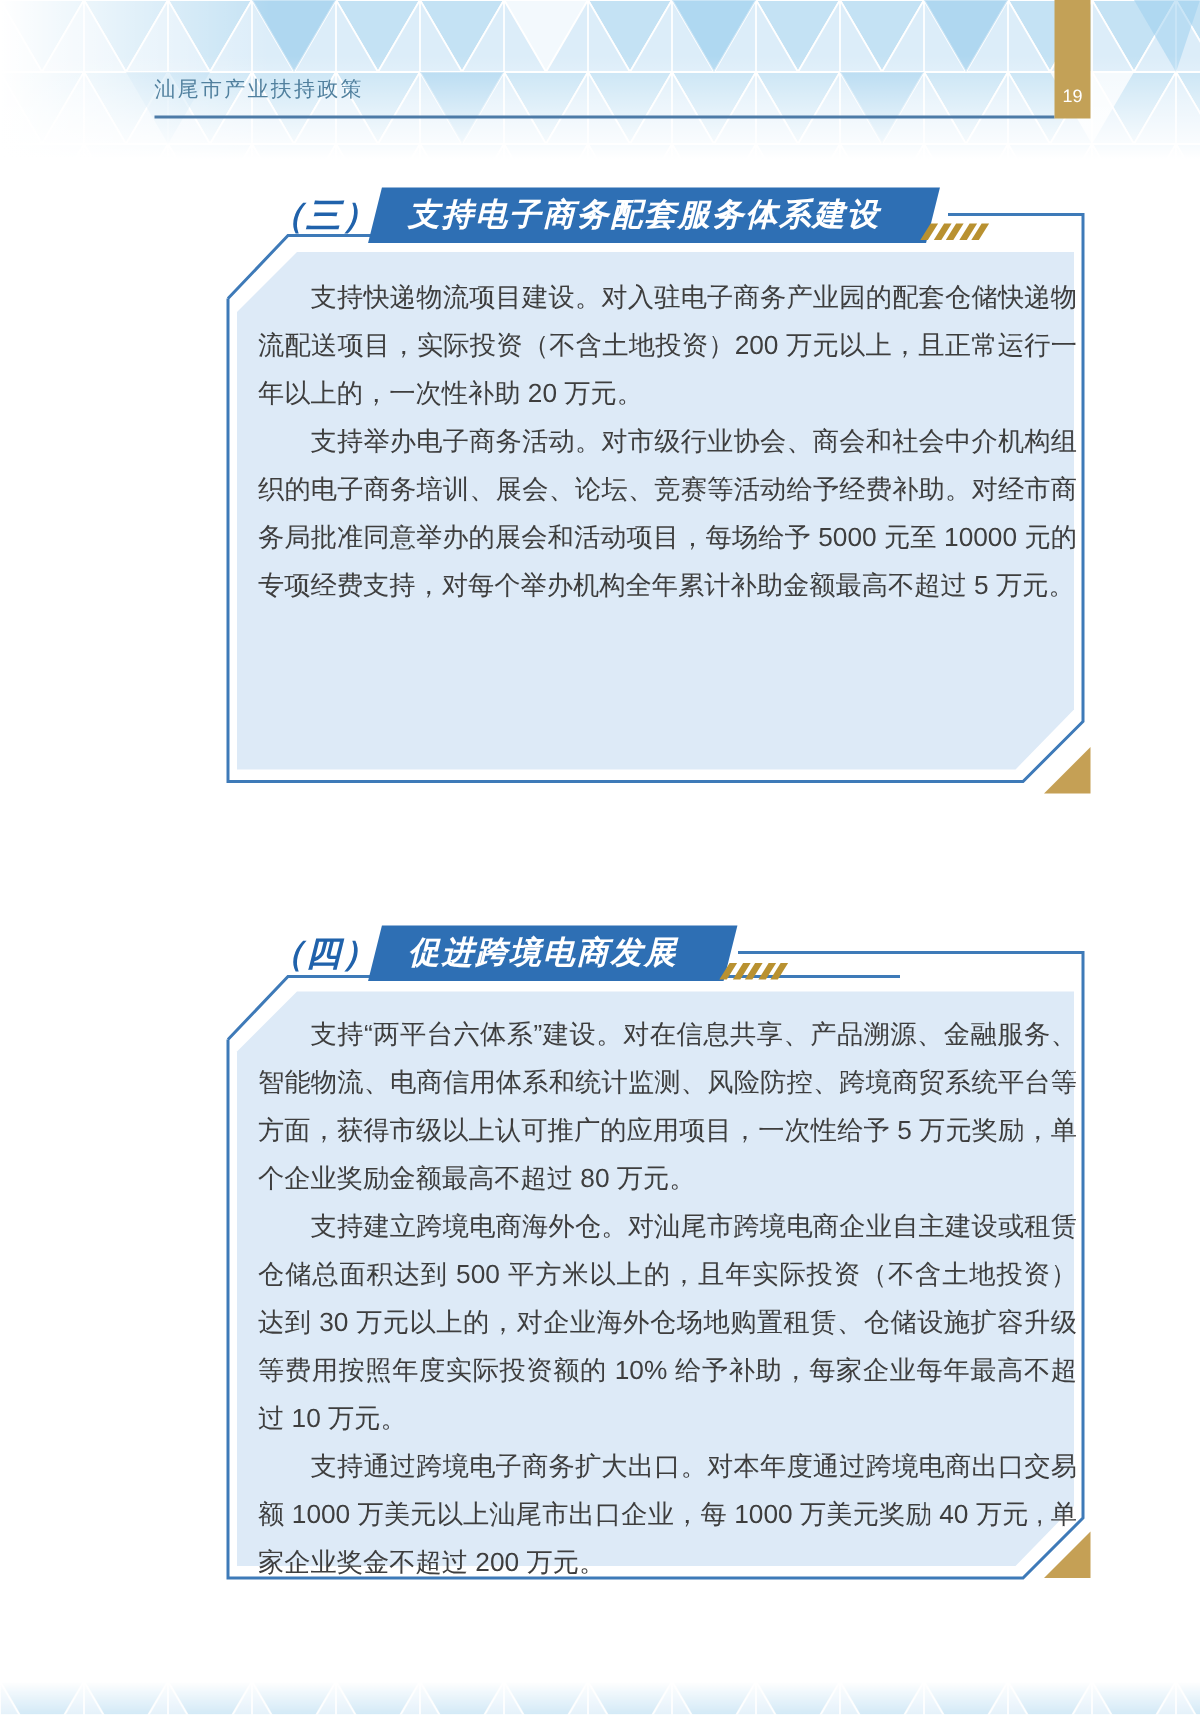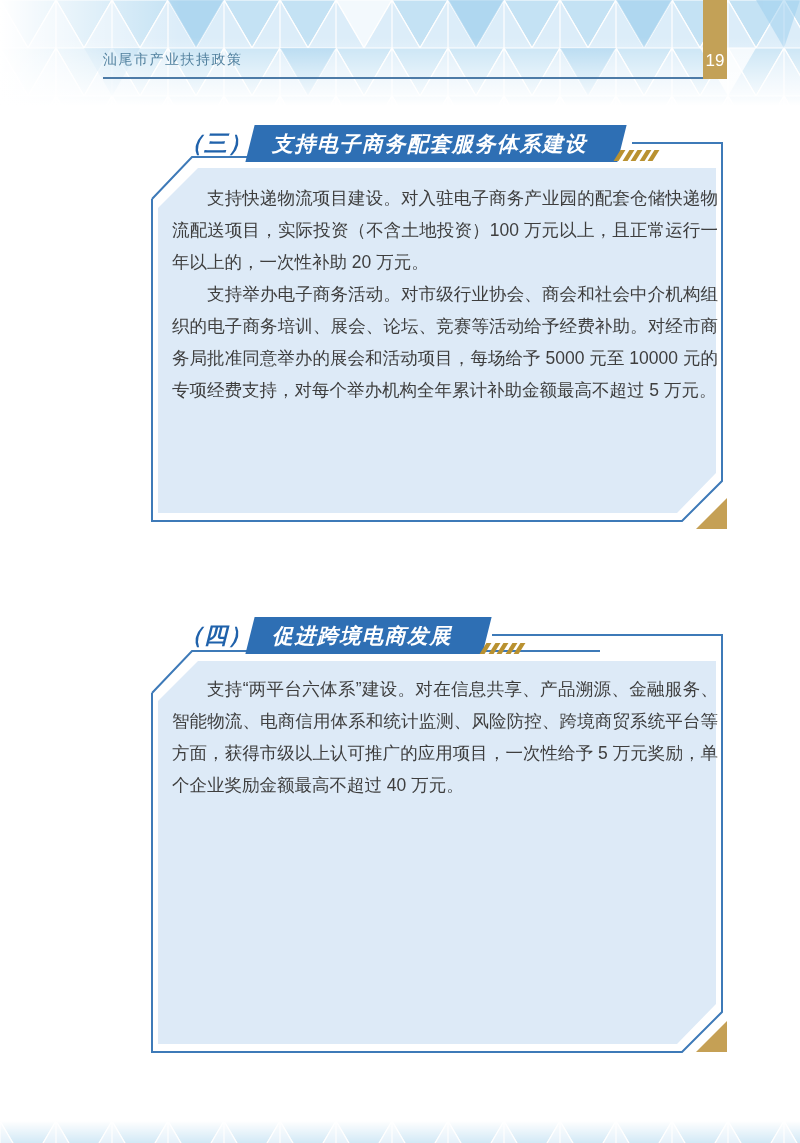--- a/index.html
+++ b/index.html
@@ -15,21 +15,21 @@
   }
   .header-rule{
     position:absolute;left:103px;top:77px;width:600px;height:2px;
     background:#4d7ba7;
   }
   .page-number-badge{
     position:absolute;left:703px;top:0;width:24px;height:79px;
     background:#c3a157;display:flex;align-items:flex-end;justify-content:center;
   }
   .page-number-badge span{
-    color:#ffffff;font-size:17px;padding-bottom:8px;
+    color:#ffffff;font-size:12px;padding-bottom:8px;
   }
 
   
   .section-header{position:absolute;left:0;top:0;width:800px;height:40px;z-index:3;}
   .section-index{
     position:absolute;left:180px;top:0;height:37px;line-height:37px;
     font-size:23px;font-weight:bold;font-style:italic;color:#2062ab;
     letter-spacing:1px;
   }
   .section-title-box{
@@ -126,35 +126,37 @@
   </div>
 </div>
 
 <svg class="panel-svg" style="left:150px;top:140px" width="578" height="391" viewBox="0 0 578 391">
   <path class="panel-outline" d="M 2,59 L 42,17 L 450,17 M 482,3 L 572,3 L 572,341 L 532,381 L 2,381 L 2,59"></path>
   <polygon class="panel-fill" points="48,28 566,28 566,333 527,373 8,373 8,68"></polygon>
   <polygon class="gold-tri" points="546,389 577,389 577,358"></polygon>
 </svg>
 
 <div class="panel-text" style="left:172px;top:182px">
-  <p>支持快递物流项目建设。对入驻电子商务产业园的配套仓储快递物流配送项目，实际投资（不含土地投资）100 万元以上，且正常运行一年以上的，一次性补助 20 万元。</p>
+  <p>支持快递物流项目建设。对入驻电子商务产业园的配套仓储快递物流配送项目，实际投资（不含土地投资）200 万元以上，且正常运行一年以上的，一次性补助 20 万元。</p>
   <p>支持举办电子商务活动。对市级行业协会、商会和社会中介机构组织的电子商务培训、展会、论坛、竞赛等活动给予经费补助。对经市商务局批准同意举办的展会和活动项目，每场给予 5000 元至 10000 元的专项经费支持，对每个举办机构全年累计补助金额最高不超过 5 万元。</p>
 </div>
 
 <div class="section-header" style="top:617px">
   <span class="section-index">（四）</span>
   <div class="section-title-box" style="left:250px;width:237px">
     <span class="section-title">促进跨境电商发展</span>
   </div>
   <div class="gold-stripes" style="left:483px;top:23px">
     <i></i><i></i><i></i><i></i><i></i>
   </div>
 </div>
 
 <svg class="panel-svg" style="left:150px;top:632px" width="578" height="426" viewBox="0 0 578 426">
   <path class="panel-outline" d="M 2,61 L 42,19 L 450,19 M 342,3 L 572,3 L 572,380 L 532,420 L 2,420 L 2,61"></path>
   <polygon class="panel-fill" points="48,29 566,29 566,372 527,412 8,412 8,69"></polygon>
   <polygon class="gold-tri" points="546,420 577,420 577,389"></polygon>
 </svg>
 
 <div class="panel-text" style="left:172px;top:673px">
-  <p>支持“两平台六体系”建设。对在信息共享、产品溯源、金融服务、智能物流、电商信用体系和统计监测、风险防控、跨境商贸系统平台等方面，获得市级以上认可推广的应用项目，一次性给予 5 万元奖励，单个企业奖励金额最高不超过 40 万元。</p>
+  <p>支持“两平台六体系”建设。对在信息共享、产品溯源、金融服务、智能物流、电商信用体系和统计监测、风险防控、跨境商贸系统平台等方面，获得市级以上认可推广的应用项目，一次性给予 5 万元奖励，单个企业奖励金额最高不超过 80 万元。</p>
+  <p>支持建立跨境电商海外仓。对汕尾市跨境电商企业自主建设或租赁仓储总面积达到 500 平方米以上的，且年实际投资（不含土地投资）达到 30 万元以上的，对企业海外仓场地购置租赁、仓储设施扩容升级等费用按照年度实际投资额的 10% 给予补助，每家企业每年最高不超过 10 万元。</p>
+  <p>支持通过跨境电子商务扩大出口。对本年度通过跨境电商出口交易额 1000 万美元以上汕尾市出口企业，每 1000 万美元奖励 40 万元 , 单家企业奖金不超过 200 万元。</p>
 </div>
 
 </body></html>

